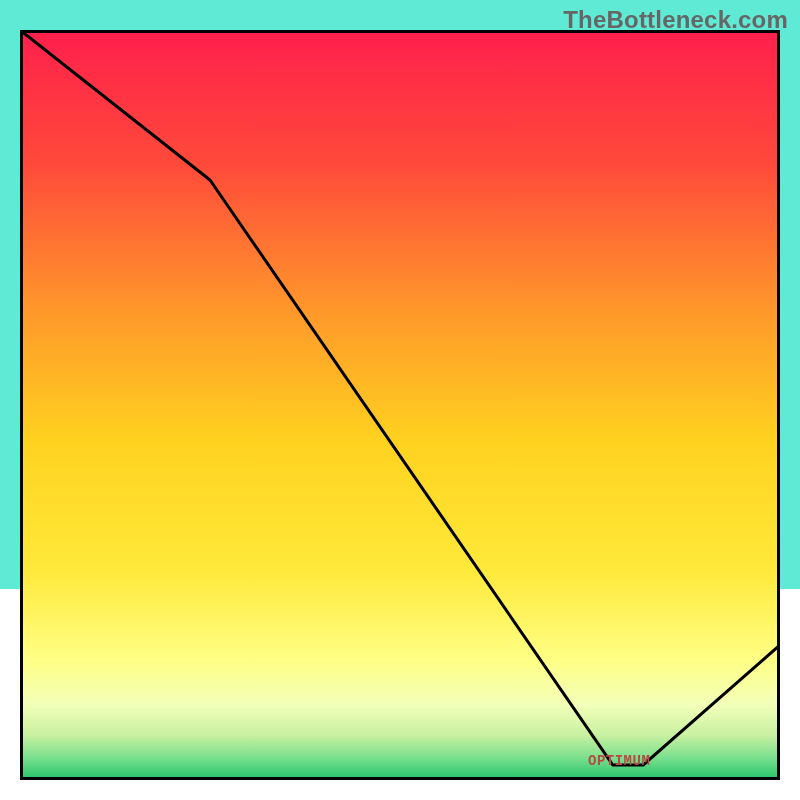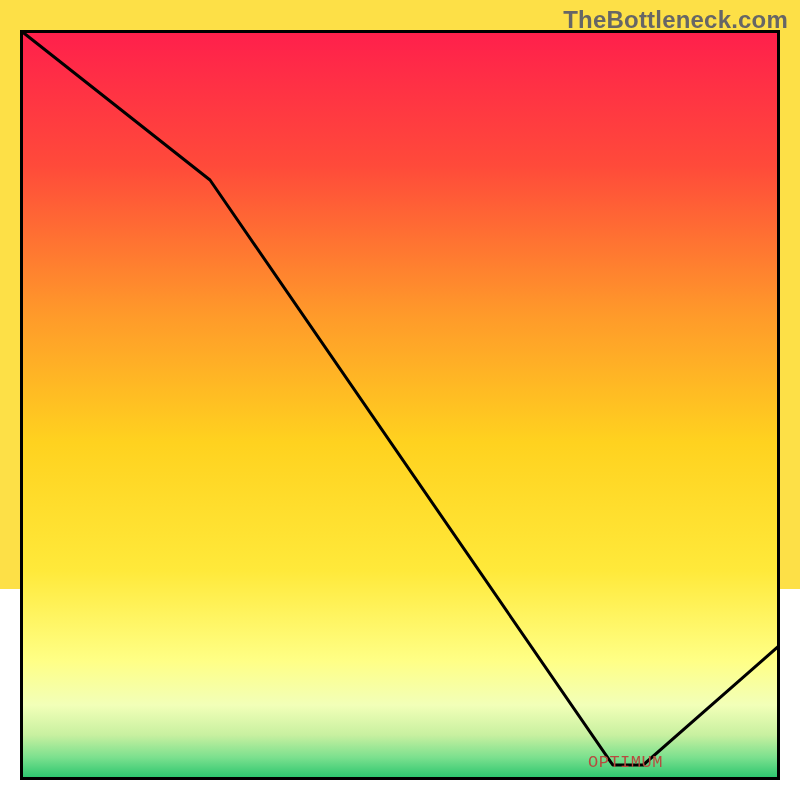--- a/index.html
+++ b/index.html
@@ -8,21 +8,21 @@
     background: #fff;
     width: 800px;
     height: 800px;
     overflow: hidden;
     font-family: Arial, Helvetica, sans-serif;
   }
   .stage {
     position: relative;
     width: 800px;
     height: 589px;
-    background: #fde047;
+    background: #5eead4;
   }
   .watermark {
     position: absolute;
     top: 6px;
     right: 12px;
     color: #666;
     font-size: 24px;
     font-weight: bold;
     letter-spacing: 0.2px;
     z-index: 5;
@@ -30,22 +30,22 @@
   .plot {
     position: absolute;
     left: 20px;
     top: 30px;
     width: 760px;
     height: 750px;
   }
   .annot {
     position: absolute;
     color: #b84a3f;
-    font-size: 17px;
-    font-weight: normal;
+    font-size: 14px;
+    font-weight: bold;
     letter-spacing: 0.5px;
     z-index: 3;
     font-family: 'Courier New', monospace;
   }
 </style>
 </head>
 <body>
 
 <div class="stage">
 

